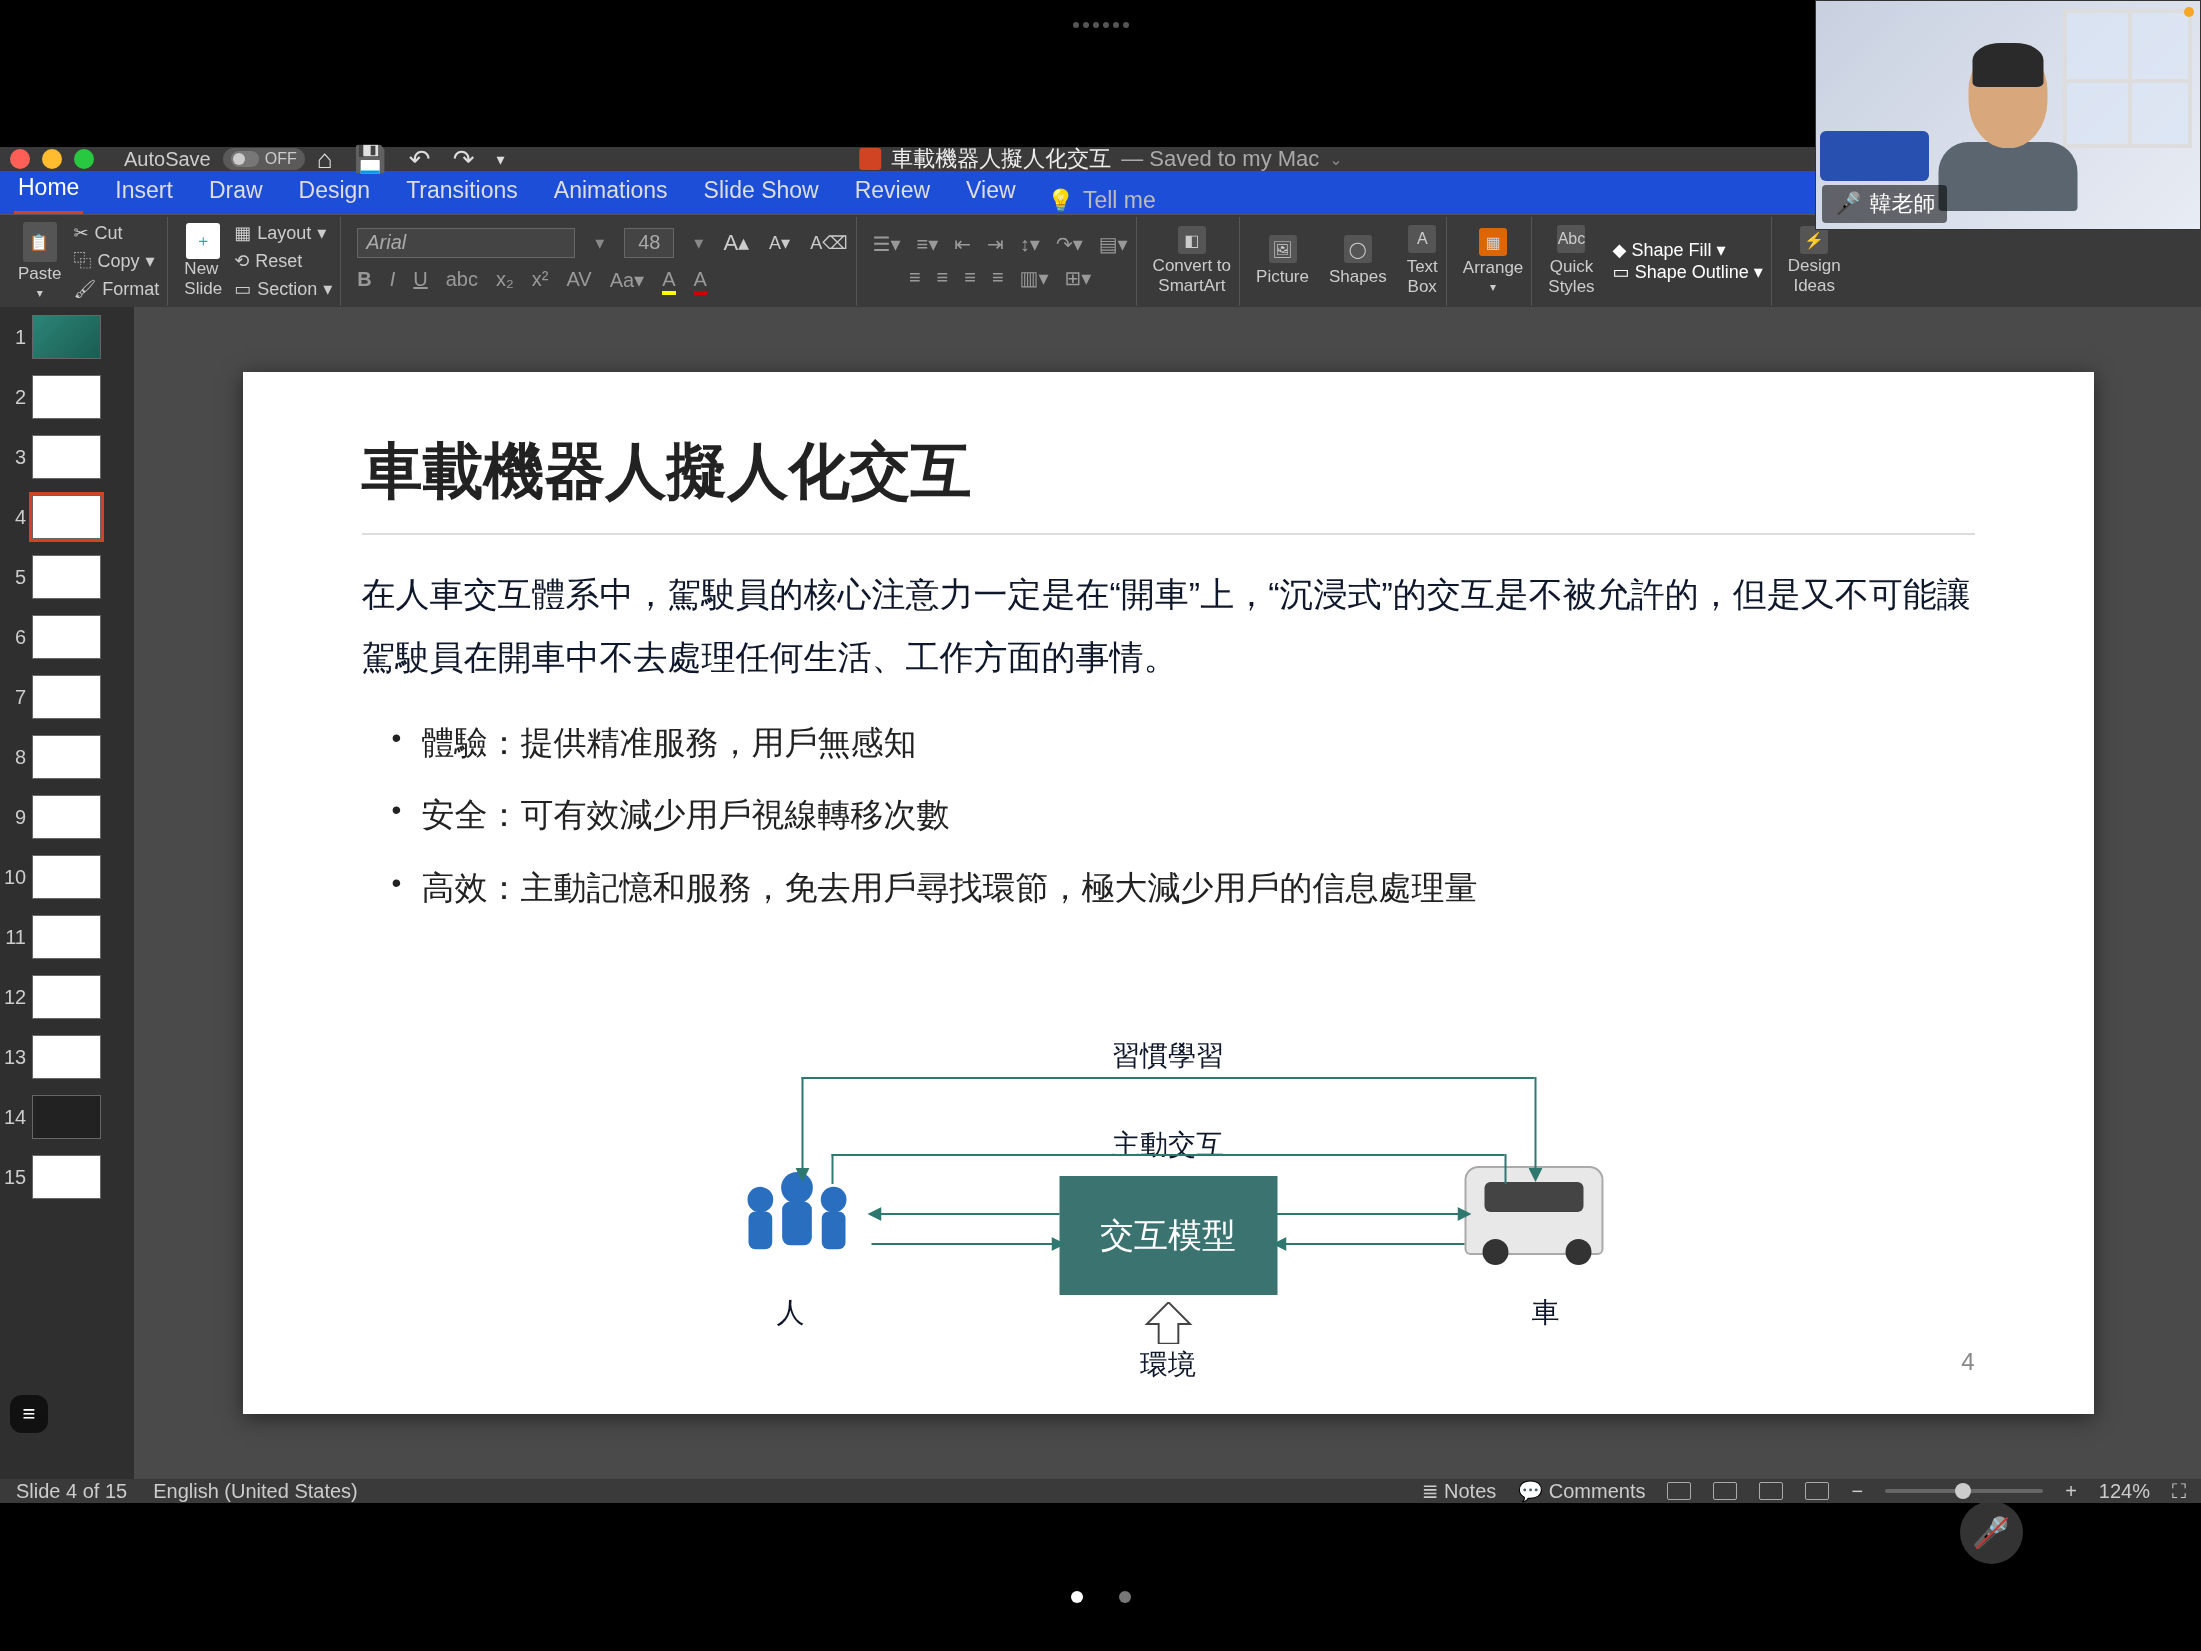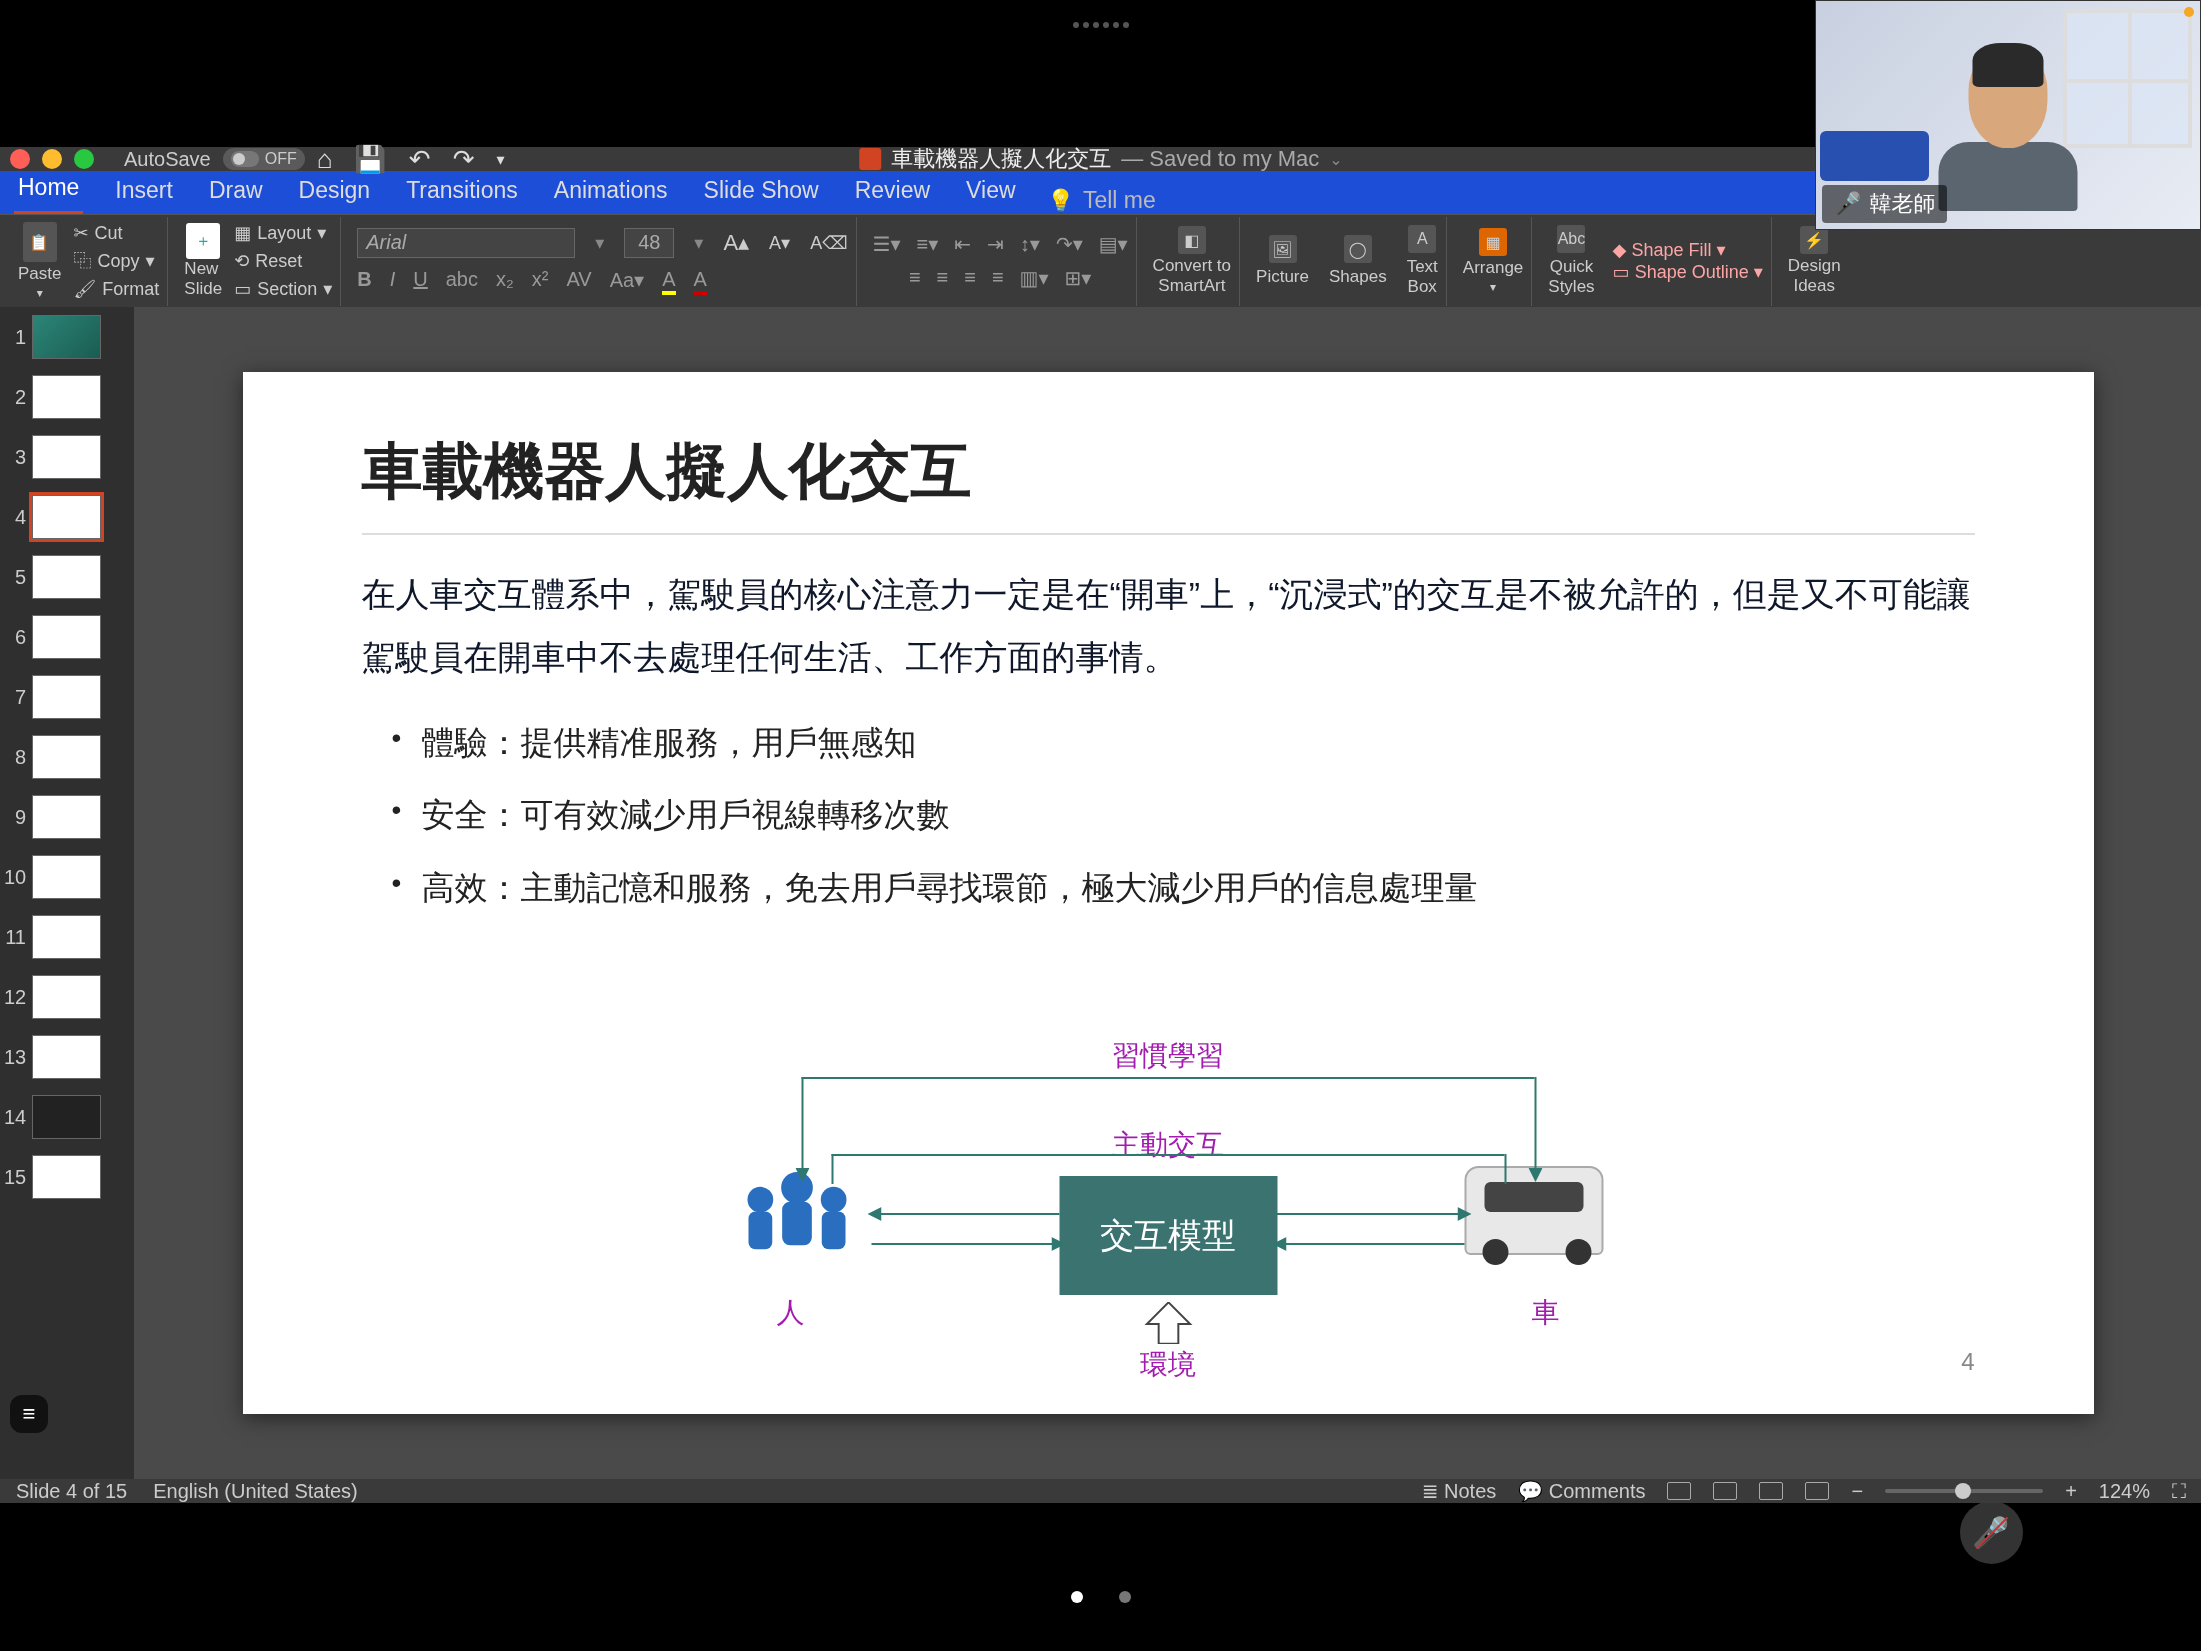--- a/index.html
+++ b/index.html
@@ -38,21 +38,21 @@
 .rgroup.vert { flex-direction: column; }
 .ribbon .ico { width: 28px; height: 28px; display: flex; align-items: center; justify-content: center; background: #555; border-radius: 3px; font-size: 16px; }
 .ribbon .label { font-size: 17px; }
 .clip-actions { display: flex; flex-direction: column; gap: 6px; font-size: 18px; }
 .clip-actions div { display: flex; align-items: center; gap: 6px; }
 .font-row { display: flex; align-items: center; gap: 20px; }
 .font-name { width: 218px; height: 30px; border: 1px solid #666; background: #444; padding: 0 8px; display: flex; align-items: center; font-size: 20px; color: #aaa; font-style: italic; }
 .font-size { width: 50px; height: 30px; border: 1px solid #666; background: #444; display: flex; align-items: center; justify-content: center; font-size: 20px; color: #aaa; }
 .font-btns { display: flex; gap: 18px; font-size: 20px; color: #999; }
 .para-row { display: flex; gap: 16px; font-size: 20px; color: #999; }
-.shape-fill-row { display: flex; flex-direction: column; font-size: 18px; color: #fca5a5; }
+.shape-fill-row { display: flex; flex-direction: column; font-size: 18px; color: #ffffff; }
 
 
 .main { position: absolute; top: 160px; left: 0; right: 0; bottom: 24px; display: flex; background: #2a2a2a; }
 .thumbs { width: 134px; background: #2f2f2f; overflow-y: auto; padding: 8px 4px; }
 .thumb-item { display: flex; align-items: center; gap: 6px; margin-bottom: 16px; }
 .thumb-num { width: 22px; text-align: right; font-size: 20px; color: #ccc; }
 .thumb { width: 69px; height: 44px; background: #fff; border: 1px solid #666; position: relative; }
 .thumb.selected { outline: 3px solid #d04424; }
 .collapse-btn { position: absolute; bottom: 46px; left: 10px; width: 38px; height: 38px; background: #111; border-radius: 12px; color: #fff; display: flex; align-items: center; justify-content: center; font-size: 22px; }
 
@@ -61,21 +61,21 @@
 
 .slide-title { font-size: 61px; font-weight: 700; color: #222; margin-bottom: 20px; }
 .slide-divider { border-top: 2px solid #ddd; margin-bottom: 28px; }
 .body-text { font-size: 34px; line-height: 1.85; color: #0f172a; margin-bottom: 18px; }
 .bullets { margin-top: 12px; padding-left: 30px; }
 .bullets li { font-size: 33px; line-height: 2.2; color: #222; list-style: none; position: relative; padding-left: 30px; }
 .bullets li::before { content: "•"; position: absolute; left: 0; font-size: 28px; }
 
 
 .diagram { position: absolute; bottom: 30px; left: 50%; transform: translateX(-50%); width: 891px; height: 347px; }
-.dia-label { position: absolute; font-size: 28px; color: #a21caf; text-align: center; }
+.dia-label { position: absolute; font-size: 28px; color: #0f172a; text-align: center; }
 .dia-box { position: absolute; left: 50%; transform: translateX(-50%); top: 139px; width: 218px; height: 119px; background: #3a7370; color: #fff; display: flex; align-items: center; justify-content: center; font-size: 34px; }
 .people { position: absolute; left: 10px; top: 129px; width: 129px; height: 99px; }
 .people-svg { width: 100%; height: 100%; }
 .car { position: absolute; right: 10px; top: 129px; width: 139px; height: 89px; }
 .car-body { width: 100%; height: 100%; background: #e8e8e8; border-radius: 14px 14px 6px 6px; position: relative; border: 2px solid #aaa; }
 .car-body::before { content: ""; position: absolute; top: 14px; left: 18px; right: 18px; height: 30px; background: #444; border-radius: 6px; }
 .car-body::after { content: ""; position: absolute; bottom: -12px; left: 16px; width: 26px; height: 26px; background: #333; border-radius: 50%; box-shadow: 83px 0 0 #333; }
 .arrow-line { position: absolute; background: #2e7870; height: 2px; }
 .arrow-line.v { width: 2px; height: auto; }
 .env-arrow { position: absolute; left: 50%; transform: translateX(-50%); top: 265px; }

